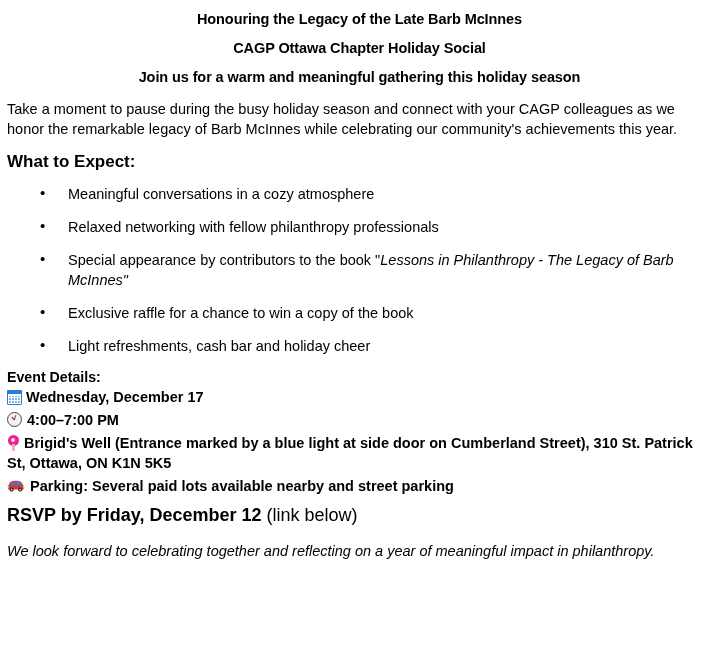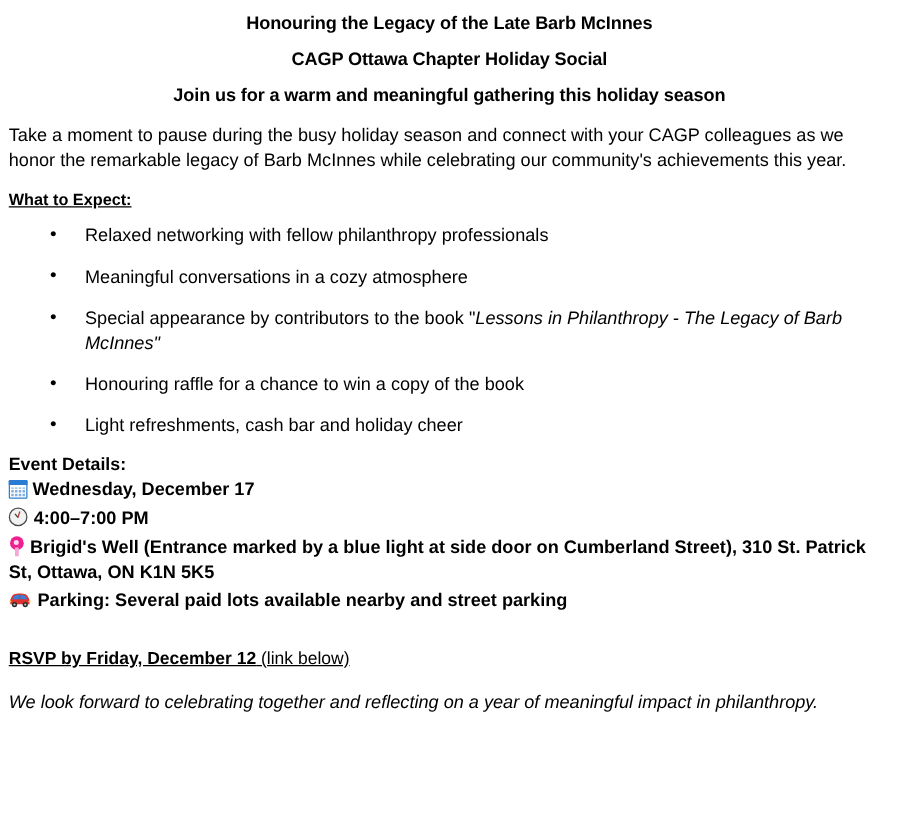--- a/index.html
+++ b/index.html
@@ -31,24 +31,23 @@
   .hdr.first { margin-top: 5px; }
 
   .para {
     font-size: 14.5px;
     line-height: 20.5px;
     margin: 0 0 12px 0;
     max-width: 700px;
   }
 
   .section-head {
-    font-size: 13px;
+    font-size: 17px;
     font-weight: bold;
     margin: 0 0 12px 0;
-    text-decoration: underline;
   }
 
   ul.bullets {
     list-style: none;
     margin: 0 0 6px 0;
     padding: 0;
   }
   ul.bullets li {
     position: relative;
     padding-left: 61px;
@@ -143,24 +142,23 @@
     position: absolute; left: 0; top: 0; width: 15px; height: 15px;
     background: #1d86e8; border-radius: 2px;
   }
   .ico-wheel svg { position: absolute; left: 1px; top: 1px; }
 
   
   .ico-car { width: 19px; }
   .ico-car svg { position: absolute; left: 0; top: 1px; }
 
   .rsvp-block {
-    margin-top: 26px;
-    font-size: 14px;
+    margin-top: 10px;
+    font-size: 18px;
     line-height: 19px;
-    text-decoration: underline;
   }
   .rsvp-block .l1 { margin-bottom: 1px; }
 
   .closing {
     margin-top: 17px;
     font-size: 14.5px;
     font-style: italic;
     line-height: 19px;
   }
 </style>
@@ -171,24 +169,24 @@
 
   <div class="hdr first">Honouring the Legacy of the Late Barb McInnes</div>
   <div class="hdr">CAGP Ottawa Chapter Holiday Social</div>
   <div class="hdr">Join us for a warm and meaningful gathering this holiday season</div>
 
   <p class="para">Take a moment to pause during the busy holiday season and connect with your CAGP colleagues as we honor the remarkable legacy of Barb McInnes while celebrating our community's achievements this year.</p>
 
   <div class="section-head">What to Expect:</div>
 
   <ul class="bullets">
+    <li><span>Meaningful conversations in a cozy atmosphere</span></li>
     <li><span>Relaxed networking with fellow philanthropy professionals</span></li>
-    <li><span>Meaningful conversations in a cozy atmosphere</span></li>
     <li><span>Special appearance by contributors to the book "</span><span class="bk">Lessons in Philanthropy - The Legacy of Barb McInnes</span><span class="bk">"</span></li>
-    <li><span>Honouring raffle for a chance to win a copy of the book</span></li>
+    <li><span>Exclusive raffle for a chance to win a copy of the book</span></li>
     <li><span>Light refreshments, cash bar and holiday cheer</span></li>
   </ul>
 
   <div class="details-head">Event Details:</div>
 
   <div class="detail-row">
     <span class="ico ico-cal">
       <span class="cal-body"></span>
       <span class="cal-top"></span>
       <span class="cal-grid">

